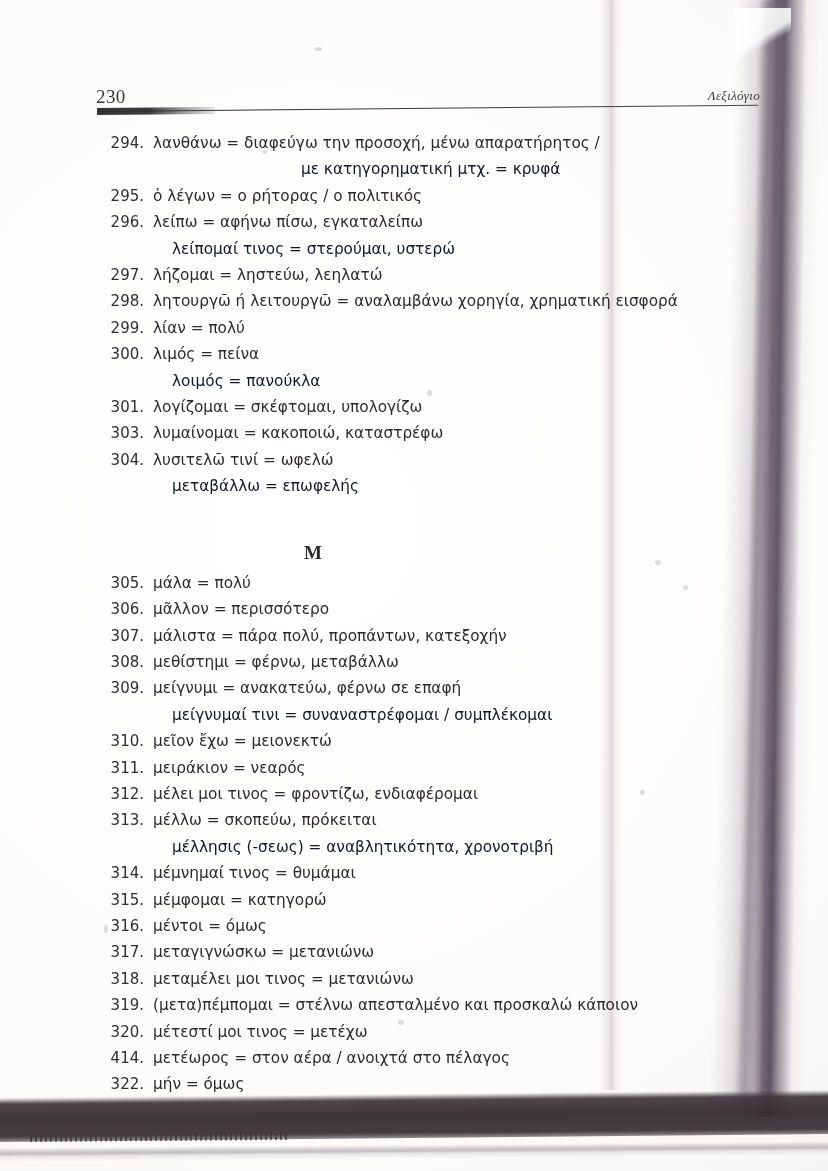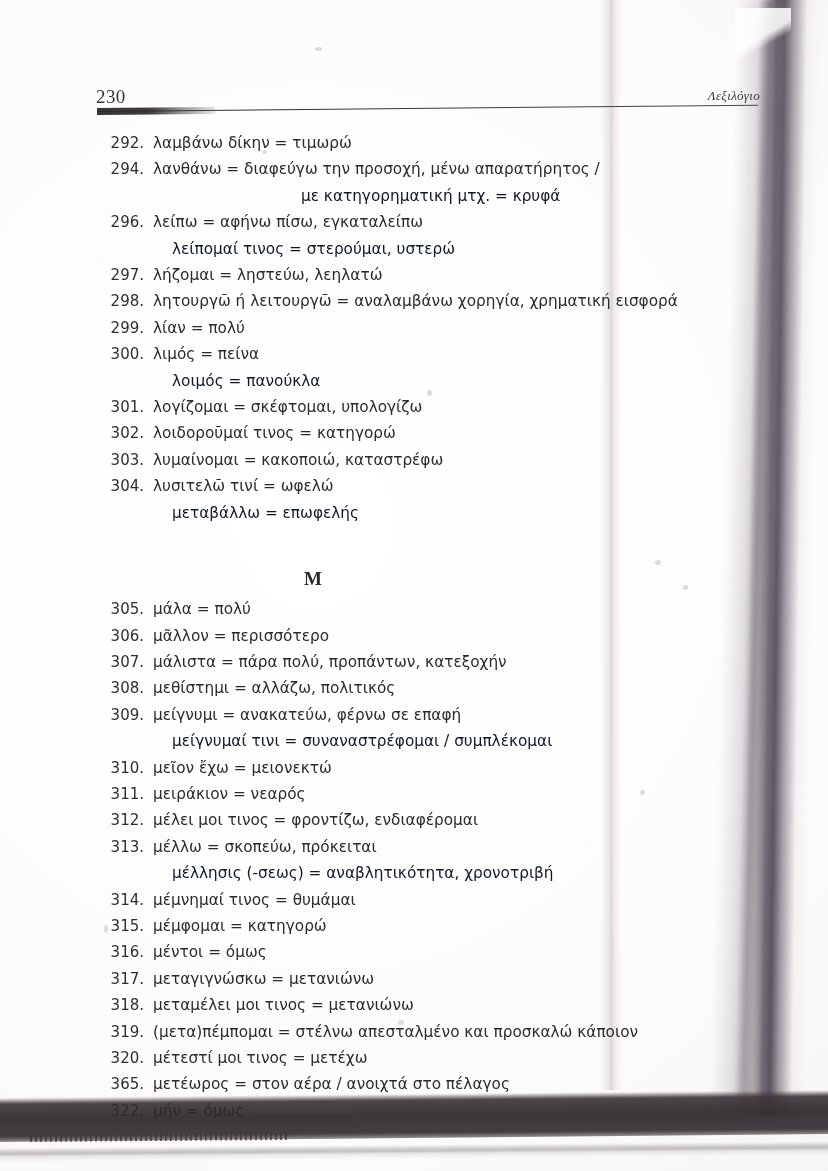--- a/index.html
+++ b/index.html
@@ -306,33 +306,33 @@
     <div class="page-header">
       <div class="folio">230</div>
       <div class="running-head">Λεξιλόγιο</div>
       <div class="header-rule"></div>
       <div class="header-smudge"></div>
     </div>
 
     <div class="entry-list">
       <div id="entries-lambda">
           <div class="entry">
-            <div class="entry-num">292.</div>
-            <div class="entry-body">
-              <div class="entry-text">λαμβάνω δίκην = τιμωρώ</div>
-            </div>
-          </div>
-          <div class="entry">
             <div class="entry-num">294.</div>
             <div class="entry-body">
               <div class="entry-text">λανθάνω = διαφεύγω την προσοχή, μένω απαρατήρητος /</div>
               <div class="entry-sub deep">με κατηγορηματική μτχ. = κρυφά</div>
             </div>
           </div>
           <div class="entry">
+            <div class="entry-num">295.</div>
+            <div class="entry-body">
+              <div class="entry-text">ὁ λέγων = ο ρήτορας / ο πολιτικός</div>
+            </div>
+          </div>
+          <div class="entry">
             <div class="entry-num">296.</div>
             <div class="entry-body">
               <div class="entry-text">λείπω = αφήνω πίσω, εγκαταλείπω</div>
               <div class="entry-sub">λείπομαί τινος = στερούμαι, υστερώ</div>
             </div>
           </div>
           <div class="entry">
             <div class="entry-num">297.</div>
             <div class="entry-body">
               <div class="entry-text">λήζομαι = ληστεύω, λεηλατώ</div>
@@ -354,26 +354,20 @@
             <div class="entry-num">300.</div>
             <div class="entry-body">
               <div class="entry-text">λιμός = πείνα</div>
               <div class="entry-sub">λοιμός = πανούκλα</div>
             </div>
           </div>
           <div class="entry">
             <div class="entry-num">301.</div>
             <div class="entry-body">
               <div class="entry-text">λογίζομαι = σκέφτομαι, υπολογίζω</div>
-            </div>
-          </div>
-          <div class="entry">
-            <div class="entry-num">302.</div>
-            <div class="entry-body">
-              <div class="entry-text">λοιδοροῦμαί τινος = κατηγορώ</div>
             </div>
           </div>
           <div class="entry">
             <div class="entry-num">303.</div>
             <div class="entry-body">
               <div class="entry-text">λυμαίνομαι = κακοποιώ, καταστρέφω</div>
             </div>
           </div>
           <div class="entry">
             <div class="entry-num">304.</div>
@@ -403,21 +397,21 @@
           </div>
           <div class="entry">
             <div class="entry-num">307.</div>
             <div class="entry-body">
               <div class="entry-text">μάλιστα = πάρα πολύ, προπάντων, κατεξοχήν</div>
             </div>
           </div>
           <div class="entry">
             <div class="entry-num">308.</div>
             <div class="entry-body">
-              <div class="entry-text">μεθίστημι = αλλάζω, πολιτικός</div>
+              <div class="entry-text">μεθίστημι = φέρνω, μεταβάλλω</div>
             </div>
           </div>
           <div class="entry">
             <div class="entry-num">309.</div>
             <div class="entry-body">
               <div class="entry-text">μείγνυμι = ανακατεύω, φέρνω σε επαφή</div>
               <div class="entry-sub">μείγνυμαί τινι = συναναστρέφομαι / συμπλέκομαι</div>
             </div>
           </div>
           <div class="entry">
@@ -481,21 +475,21 @@
               <div class="entry-text">(μετα)πέμπομαι = στέλνω απεσταλμένο και προσκαλώ κάποιον</div>
             </div>
           </div>
           <div class="entry">
             <div class="entry-num">320.</div>
             <div class="entry-body">
               <div class="entry-text">μέτεστί μοι τινος = μετέχω</div>
             </div>
           </div>
           <div class="entry">
-            <div class="entry-num">365.</div>
+            <div class="entry-num">414.</div>
             <div class="entry-body">
               <div class="entry-text">μετέωρος = στον αέρα / ανοιχτά στο πέλαγος</div>
             </div>
           </div>
           <div class="entry">
             <div class="entry-num">322.</div>
             <div class="entry-body">
               <div class="entry-text">μήν = όμως</div>
             </div>
           </div>

